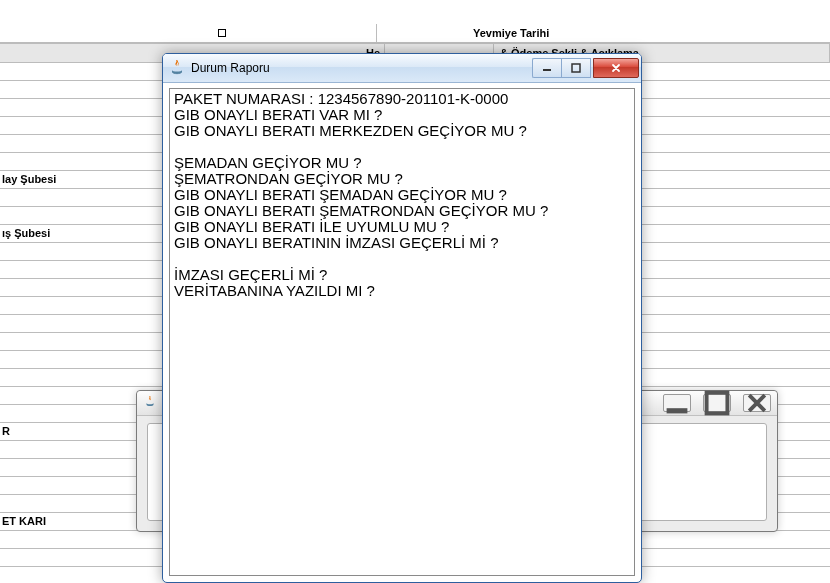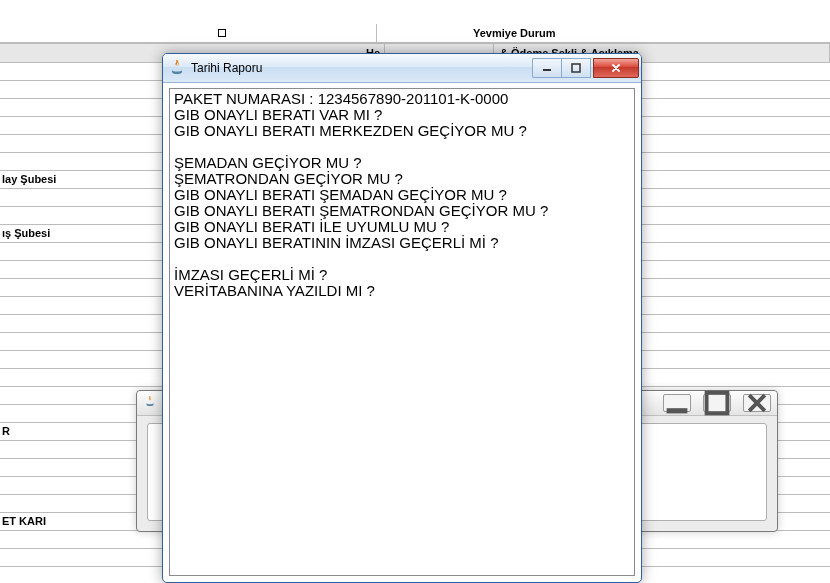--- a/index.html
+++ b/index.html
@@ -197,21 +197,21 @@
     display: block;
   }
 </style>
 </head>
 <body>
 
 <div class="bg">
   <div style="height:24px"></div>
   <div class="bg-top-row">
     <div class="c1"></div>
-    <div class="c2">Yevmiye Durum</div>
+    <div class="c2">Yevmiye Tarihi</div>
   </div>
   <div class="bg-header">
     <div class="bg-header-cell h1">He</div>
     <div class="bg-header-cell h2"></div>
     <div class="bg-header-cell h3">&amp; Ödeme Şekli &amp; Açıklama</div>
   </div>
   <div id="bg-rows">
       <div class="bg-row"></div>
       <div class="bg-row"></div>
       <div class="bg-row"></div>
@@ -275,21 +275,21 @@
 </div>
 
 <div class="dialog">
   <div class="titlebar">
     <svg class="java-icon java-cup" viewBox="0 0 16 16">
       <path d="M3 10c0 2 10 2 10 0v2c0 2-10 2-10 0z" fill="#5382a1"></path>
       <path d="M4 12.5c0 1.5 8 1.5 8 0" fill="none" stroke="#5382a1" stroke-width="1"></path>
       <path d="M8 0c3 2-2 4 0 6-4-2 1-4-1-6z" fill="#e76f00"></path>
       <path d="M9.5 2c1.5 1.5-1 2.5 0 4-2-1 .5-2.5 0-4z" fill="#e76f00"></path>
     </svg>
-    <div class="title">Tarihi Raporu</div>
+    <div class="title">Durum Raporu</div>
     <div class="win-controls">
       <div class="win-btn min">
         <svg viewBox="0 0 10 10">
             <rect x="1" y="6" width="8" height="2" fill="#333"></rect>
           </svg>
       </div>
       <div class="win-btn max">
         <svg viewBox="0 0 10 10">
             <rect x="1" y="1" width="8" height="8" fill="none" stroke="#333" stroke-width="1.5"></rect>
           </svg>

